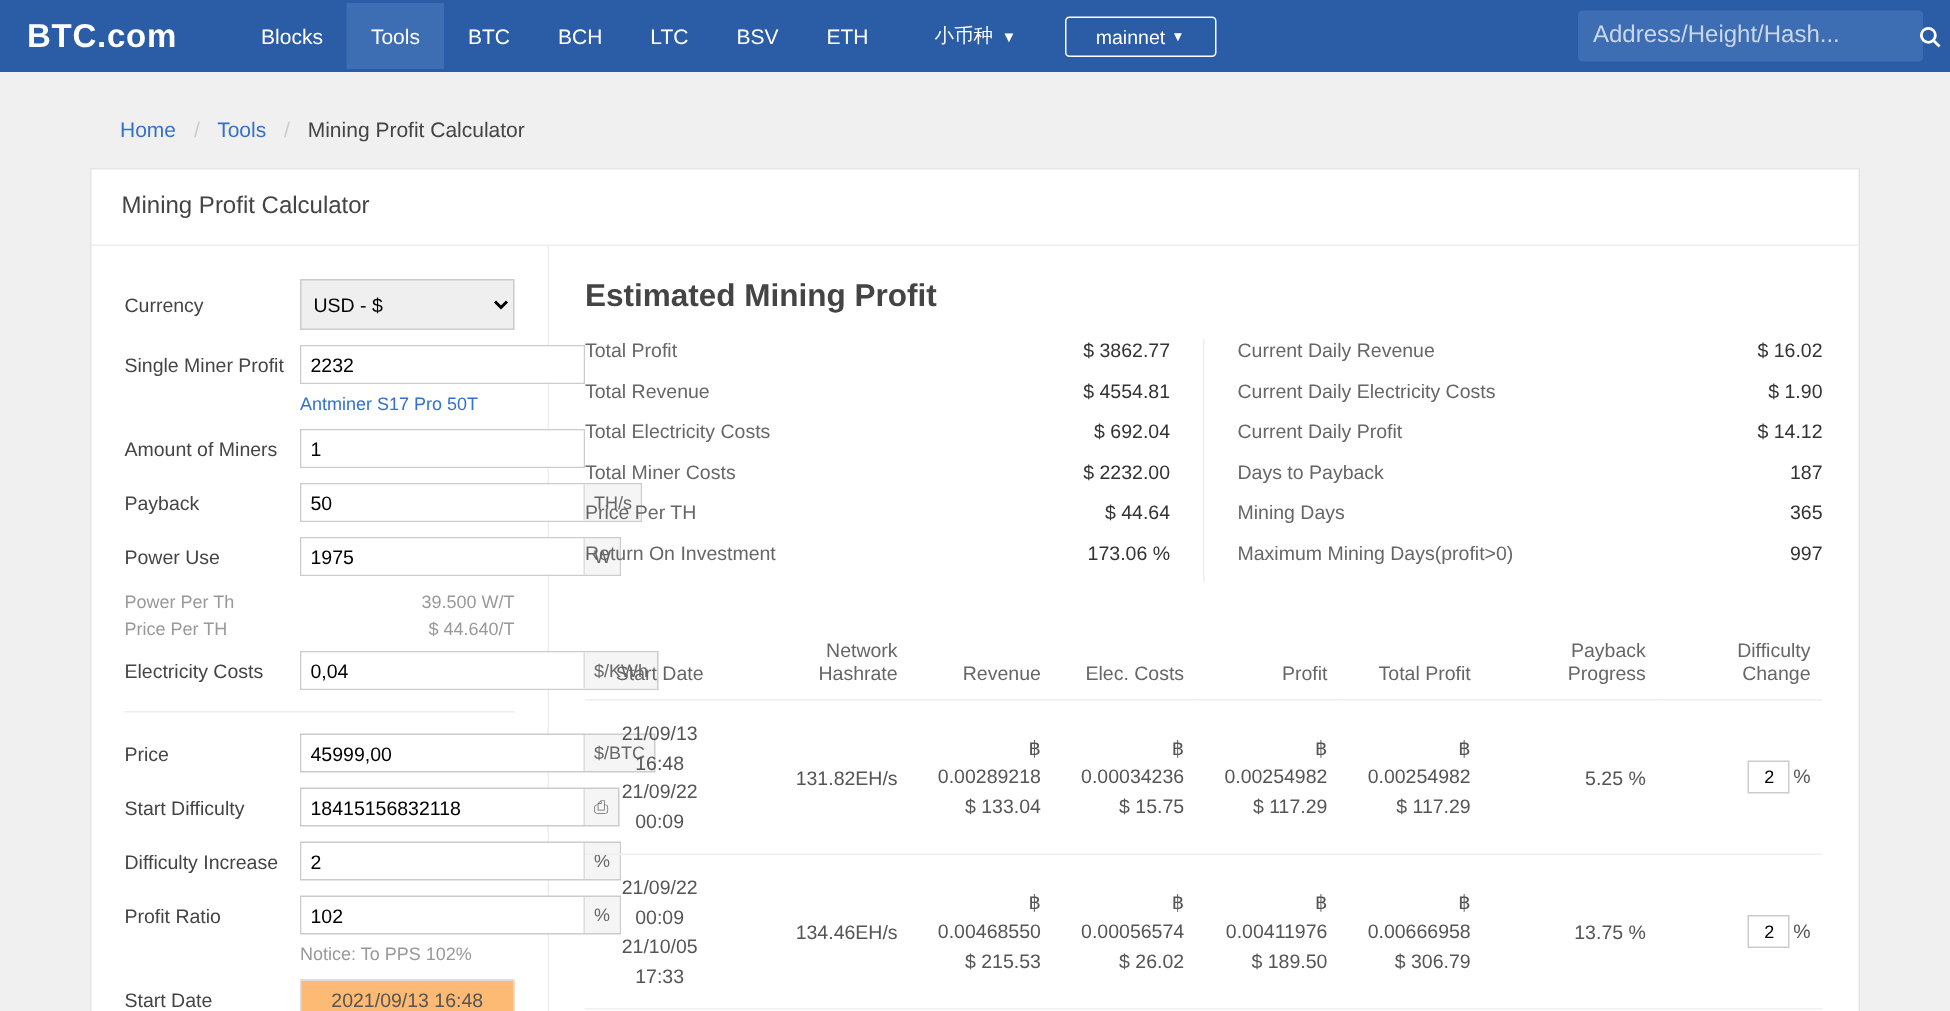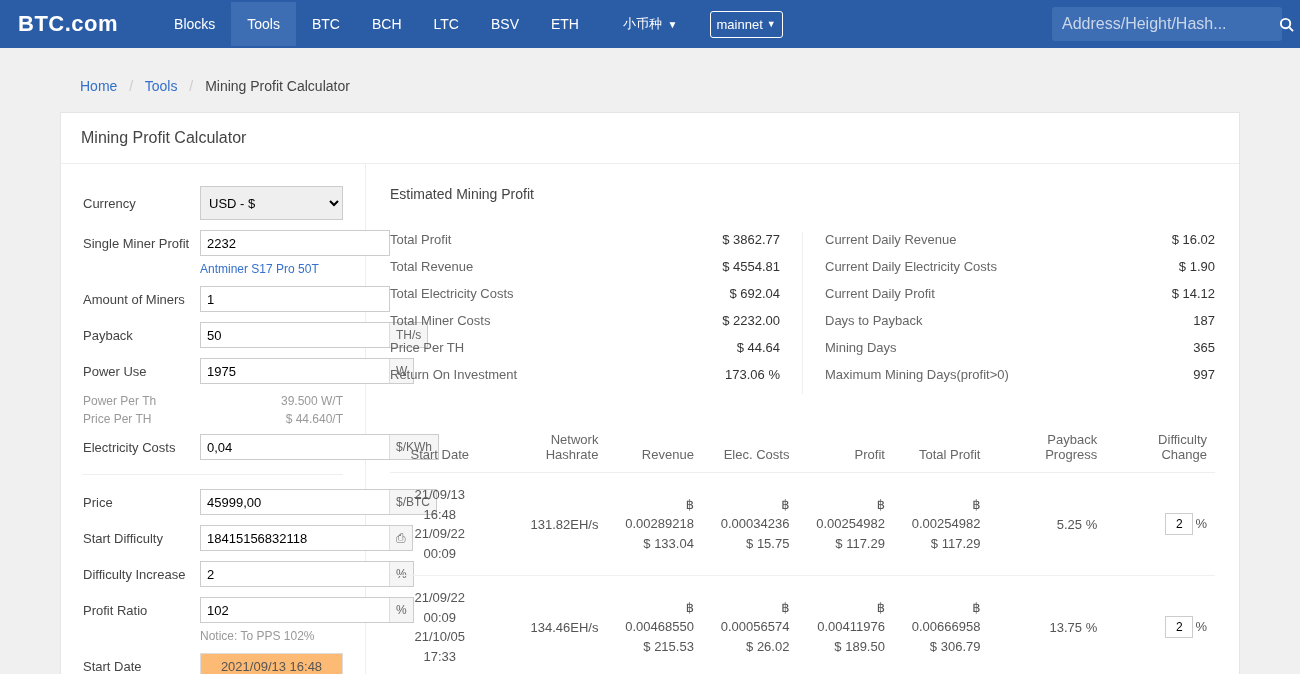--- a/index.html
+++ b/index.html
@@ -4,21 +4,21 @@
 <style>
 *{box-sizing:border-box;margin:0;padding:0;font-family:Arial,Helvetica,sans-serif}
 body{background:#f0f0f0;font-size:14px;color:#333}
 .navbar{background:#2b5da6;height:48px;display:flex;align-items:center;padding:0 18px;color:#fff}
 .logo{font-weight:bold;font-size:22px;margin-right:40px;letter-spacing:.5px}
 .nav-items{display:flex;align-items:center;gap:0}
 .nav-item{padding:14px 16px;cursor:pointer;font-size:14px}
 .nav-item.active{background:#3d6db3}
 .nav-drop{padding:14px 14px;cursor:pointer;font-size:13px;margin-left:14px}
 .nav-drop .caret{font-size:10px;margin-left:2px}
-.mainnet-btn{border:1px solid #fff;padding:5px 6px;border-radius:3px;margin-left:18px;font-size:13px;cursor:pointer;display:flex;align-items:center}
+.mainnet-btn{border:1px solid #fff;padding:5px 20px;border-radius:3px;margin-left:18px;font-size:13px;cursor:pointer;display:flex;align-items:center}
 .mainnet-btn .caret{font-size:9px;margin-left:4px}
 .nav-spacer{flex:1}
 .search-wrap{background:#3d6db3;display:flex;align-items:center;width:230px;height:34px;border-radius:3px}
 .search-input{flex:1;background:transparent;border:none;color:#fff;padding:0 10px;font-size:16px;outline:none}
 .search-input::placeholder{color:#cad7eb}
 .search-btn{width:36px;height:34px;display:flex;align-items:center;justify-content:center;cursor:pointer}
 .container{max-width:1180px;margin:0 auto}
 .breadcrumb{padding:30px 20px 18px 20px;font-size:14px;color:#999}
 .breadcrumb a{color:#3470cc;text-decoration:none}
 .breadcrumb .sep{margin:0 8px;color:#ccc}
@@ -34,21 +34,21 @@
 .input-group .suffix{background:#f5f5f5;padding:0 6px;height:100%;display:flex;align-items:center;color:#666;border-left:1px solid #ddd;white-space:nowrap;font-size:12px}
 select.full{flex:1;border:1px solid #ccc;height:34px;font-size:13px;padding:0 4px;outline:none}
 .hint-link{font-size:12px;color:#3470cc;padding-left:45%;margin-top:-4px;margin-bottom:10px;display:block;cursor:pointer}
 .info-row{display:flex;font-size:12px;color:#999;margin-bottom:4px}
 .info-row span:first-child{flex:0 0 45%}
 .info-row span:last-child{flex:1;text-align:right}
 .notice{font-size:12px;color:#999;padding-left:45%;margin-top:-4px;margin-bottom:10px}
 .divider-h{margin:14px 0;border-top:1px solid #eee}
 .datetime{flex:1;background:#fdba74;border:1px solid #ddd;height:26px;display:flex;align-items:center;justify-content:center;font-size:13px;color:#555}
 .main-area{flex:1;padding:22px 24px}
-.section-title{font-weight:normal;color:#444;font-size:14px;margin-bottom:30px}
+.section-title{font-weight:bold;color:#444;font-size:21px;margin-bottom:16px}
 .stats{display:flex}
 .stats-col{flex:1}
 .stats-col:first-child{border-right:1px solid #eee;padding-right:22px}
 .stats-col:last-child{padding-left:22px}
 .stat-line{display:flex;justify-content:space-between;margin-bottom:12px;font-size:13px;color:#666}
 .stat-line .val{color:#333}
 .table-wrap{margin-top:28px}
 table{width:100%;border-collapse:collapse;font-size:13px}
 th{color:#666;font-weight:normal;text-align:right;padding:10px 8px;border-bottom:1px solid #eee;vertical-align:bottom}
 td{text-align:right;padding:12px 8px;border-bottom:1px solid #f0f0f0;color:#555;vertical-align:middle}

